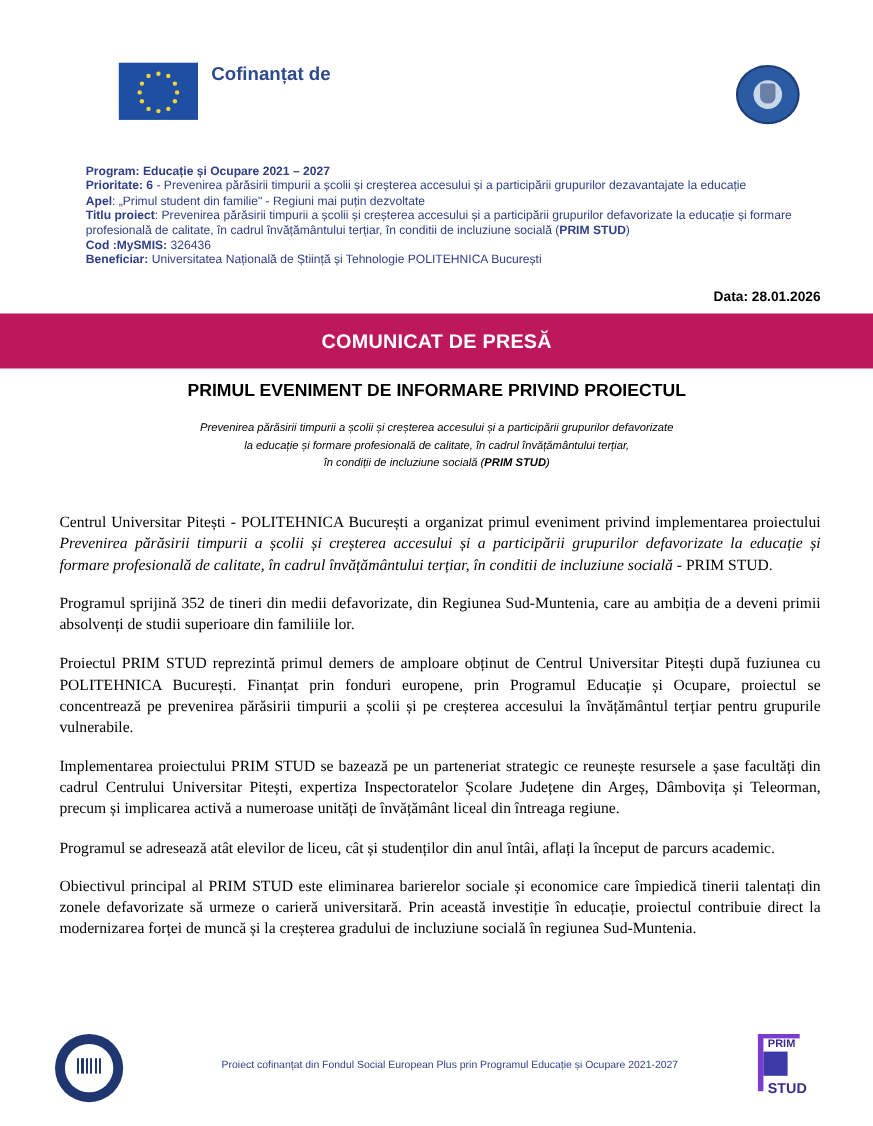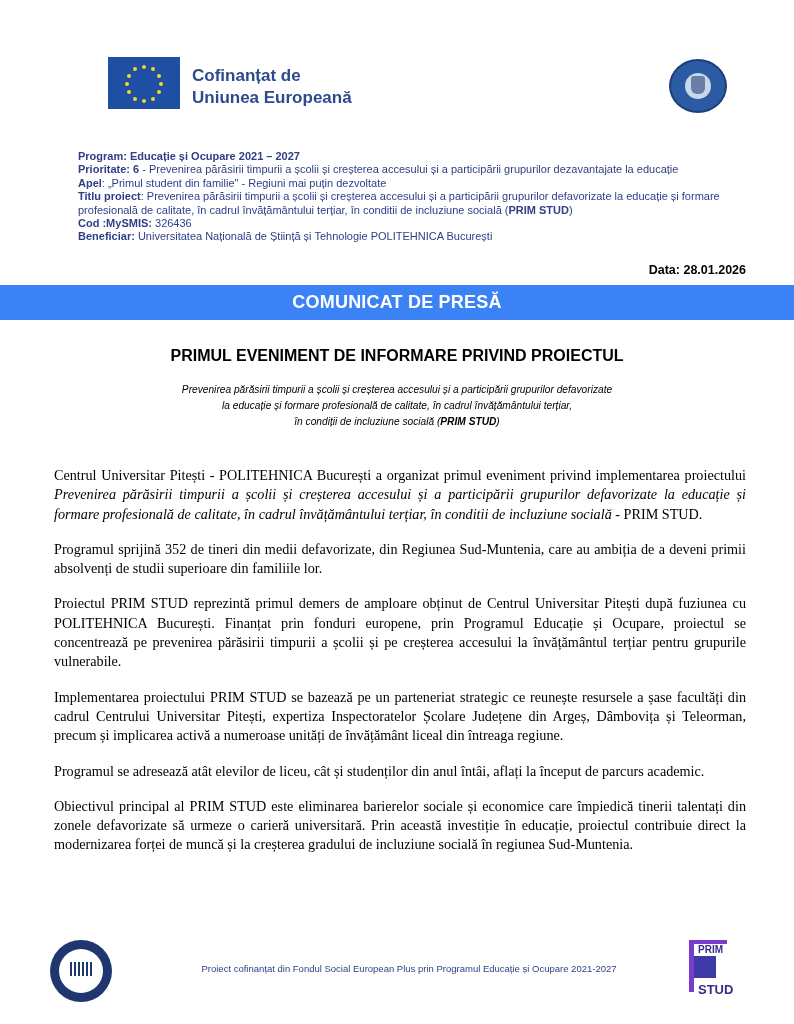--- a/index.html
+++ b/index.html
@@ -1,34 +1,34 @@
 <!DOCTYPE html>
 <html><head>
 <meta charset="utf-8">
 <style>
   * { box-sizing: border-box; margin: 0; padding: 0; }
   html, body { width: 794px; height: 1024px; background: #ffffff; overflow: hidden; }
   body { position: relative; font-family: "Liberation Sans", sans-serif; color: #000; }
 
-  .eu-logo { position: absolute; left: 60px; top: 57px; display: flex; align-items: flex-end; padding-left: 48px; }
+  .eu-logo { position: absolute; left: 60px; top: 57px; display: flex; align-items: flex-start; padding-left: 48px; }
   .eu-flag { width: 72px; height: 52px; background: #1f4fa3; position: relative; }
   .eu-flag .star { position: absolute; width: 4px; height: 4px; background: #f3d33a; border-radius: 50%; }
   .eu-text { margin-left: 12px; color: #2d4a8e; font-weight: bold; font-size: 17px; line-height: 22px; }
 
   .gov-seal { position: absolute; left: 669px; top: 59px; width: 58px; height: 54px; border-radius: 50%; background: #2b5ba3; border: 2px solid #1c3f7a; }
   .gov-seal .inner { position: absolute; left: 14px; top: 12px; width: 26px; height: 26px; border-radius: 50%; background: #c9d7ea; }
   .gov-seal .eagle { position: absolute; left: 20px; top: 15px; width: 14px; height: 18px; background: #6a7fa8; border-radius: 3px 3px 6px 6px; }
 
   .meta { position: absolute; left: 54px; top: 150px; width: 700px; font-size: 11px; line-height: 13.4px; color: #2f3e86; }
   .meta b { font-weight: bold; }
   .meta .line { display: block; padding-left: 24px; }
 
   .date { position: absolute; right: 48px; top: 263px; font-size: 12.5px; font-weight: bold; }
 
-  .banner { position: absolute; left: 0; top: 285px; width: 794px; height: 35px; background: #3b82f6; display: flex; align-items: center; justify-content: center; }
+  .banner { position: absolute; left: 0; top: 285px; width: 794px; height: 50px; background: #be185d; display: flex; align-items: center; justify-content: center; }
   .banner span { color: #fff; font-weight: bold; font-size: 18px; letter-spacing: 0.2px; }
 
   .headline { position: absolute; left: 0; top: 347px; width: 794px; text-align: center; font-weight: bold; font-size: 16px; }
   .subtitle { position: absolute; left: 0; top: 382px; width: 794px; text-align: center; font-style: italic; font-size: 10.2px; line-height: 16px; }
   .subtitle b { font-weight: bold; }
 
   .body { position: absolute; left: 54px; top: 466px; width: 692px; font-family: "Liberation Serif", serif; font-size: 14.2px; line-height: 19.3px; text-align: justify; }
   .body p { margin-bottom: 16px; }
   .body i { font-style: italic; }
 
@@ -58,21 +58,20 @@
     <span class="star" style="left:43px;top:40px"></span>
     <span class="star" style="left:34px;top:42px"></span>
     <span class="star" style="left:25px;top:40px"></span>
     <span class="star" style="left:19px;top:33px"></span>
     <span class="star" style="left:17px;top:25px"></span>
     <span class="star" style="left:19px;top:17px"></span>
     <span class="star" style="left:25px;top:10px"></span>
   </div>
   <div class="eu-text">
     <div>Cofinanțat de</div>
-    <div>Uniunea Europeană</div>
   </div>
 </div>
 
 <div class="gov-seal" title="Guvernul României">
   <div class="inner"></div>
   <div class="eagle"></div>
 </div>
 
 <div class="meta">
   <span class="line"><b>Program: Educație și Ocupare 2021 – 2027</b></span>

